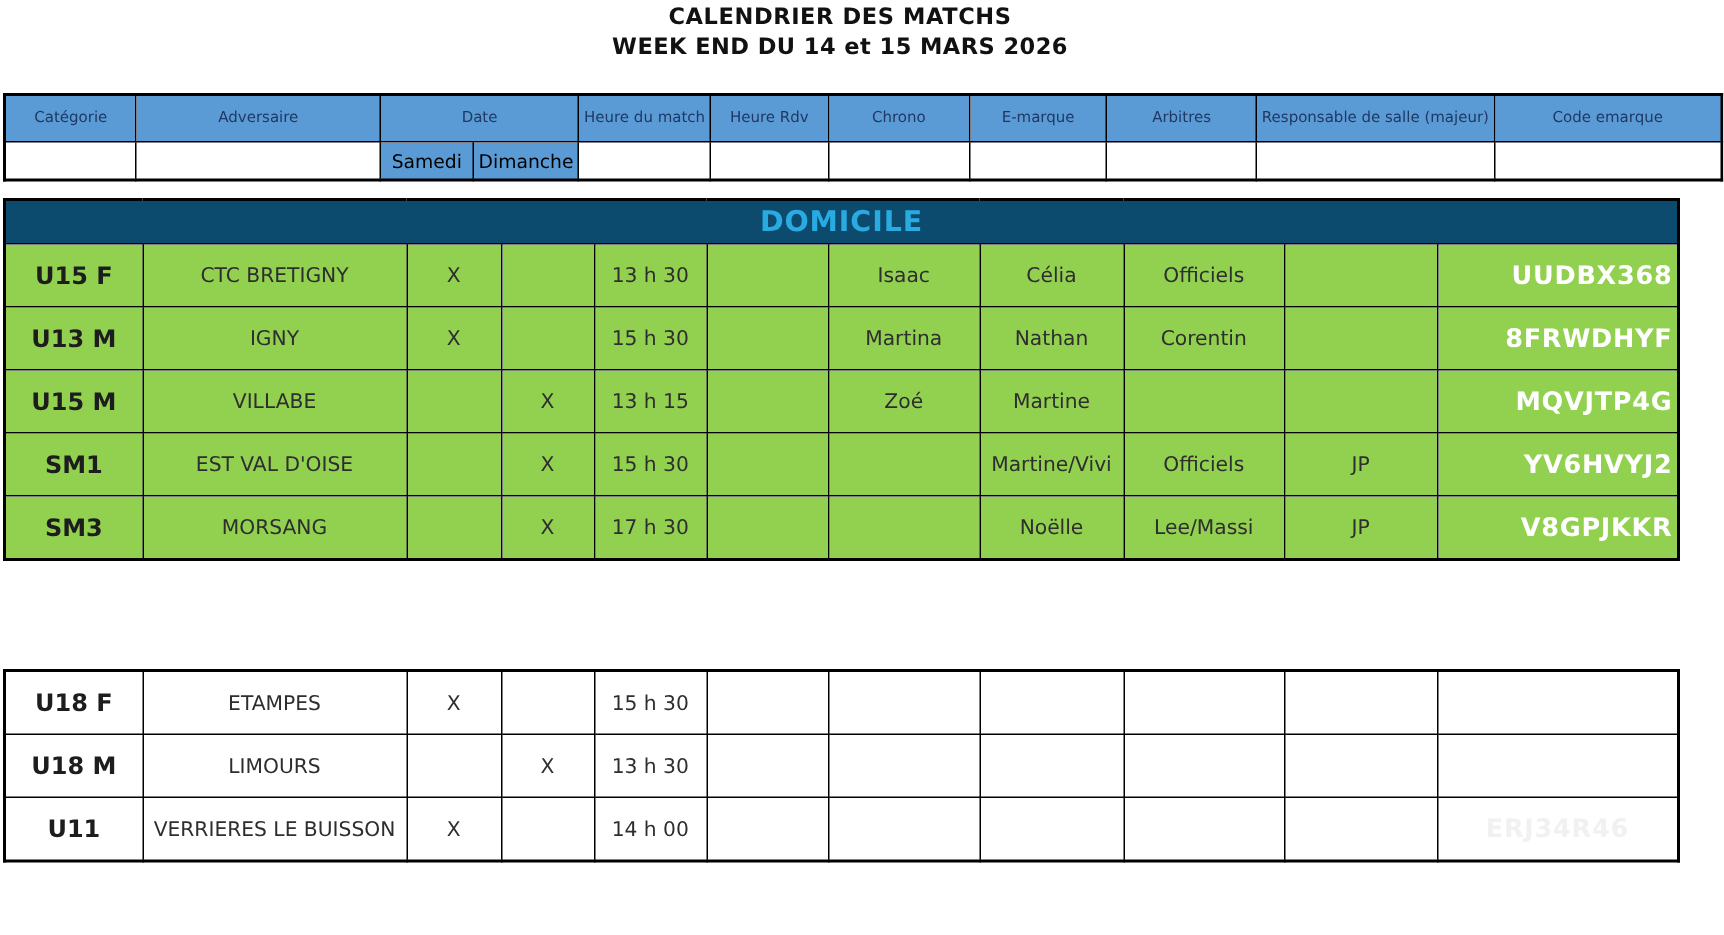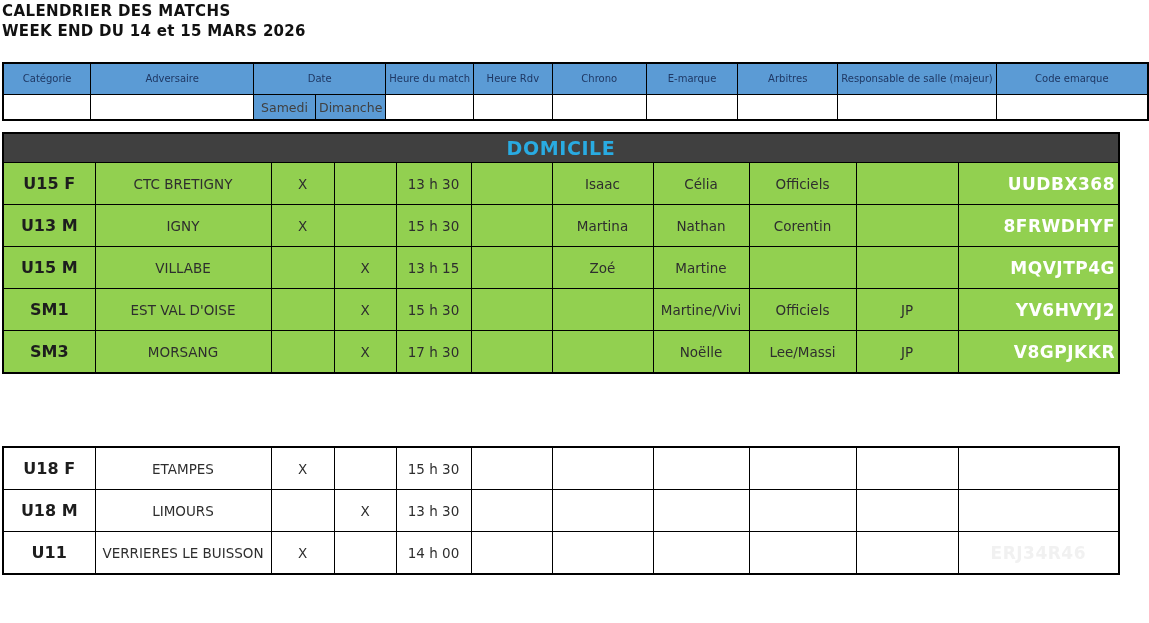--- a/index.html
+++ b/index.html
@@ -1,43 +1,43 @@
 <!DOCTYPE html>
 <html><head>
 <meta charset="utf-8">
 <style>
   html,body { margin:0; padding:0; background:#fff; }
   .page {
     position:relative; width:1149px; height:623px; background:#ffffff;
     font-family:"DejaVu Sans","Liberation Sans",sans-serif; overflow:hidden;
   }
-  .title-wrap { position:absolute; top:1px; left:2px; width:1116px; color:#111; }
+  .title-wrap { position:absolute; top:1px; left:2px; width:1116px; text-align:center; color:#111; }
   .title-line1 { font-size:15px; font-weight:700; letter-spacing:0.4px; line-height:20px; }
   .title-line2 { font-size:15px; font-weight:800; letter-spacing:0.3px; line-height:20px; }
 
   table.tbl {
     position:absolute; left:2px; border-collapse:collapse; table-layout:fixed;
     border:2px solid #000;
   }
   table.tbl td {
     border:1px solid #000; text-align:center; vertical-align:middle;
     overflow:hidden; padding:0 3px; white-space:nowrap;
   }
 
   
   .hrow1 td {
     background:#5b9bd5; color:#1f3864; font-size:10px; height:30px;
     white-space:normal; line-height:1.15; font-weight:400;
   }
   .hrow2 td { height:24px; background:#ffffff; }
-  .hrow2 td.blue { background:#5b9bd5; color:#404040; font-size:12.5px; }
+  .hrow2 td.blue { background:#5b9bd5; color:#000000; font-size:12.5px; }
 
   
   .domicile-row td {
-    background:#404040; color:#29abe2; font-size:19px; font-weight:700;
+    background:#0c4a6e; color:#29abe2; font-size:19px; font-weight:700;
     height:28px; letter-spacing:0.6px;
   }
   .row td { height:41px; font-size:13.5px; color:#2e2e2e; }
   .row.green td { background:#92d050; }
   .row td.cat { font-weight:700; color:#1d1d1d; font-size:16px; }
   .row td.code { color:#ffffff; font-weight:700; font-size:17px; letter-spacing:0.5px;text-align:right; }
   .row td.code-ghost { color:#f1f1f1; font-weight:700; font-size:17px; letter-spacing:0.5px; }
 </style>
 </head>
 <body>

